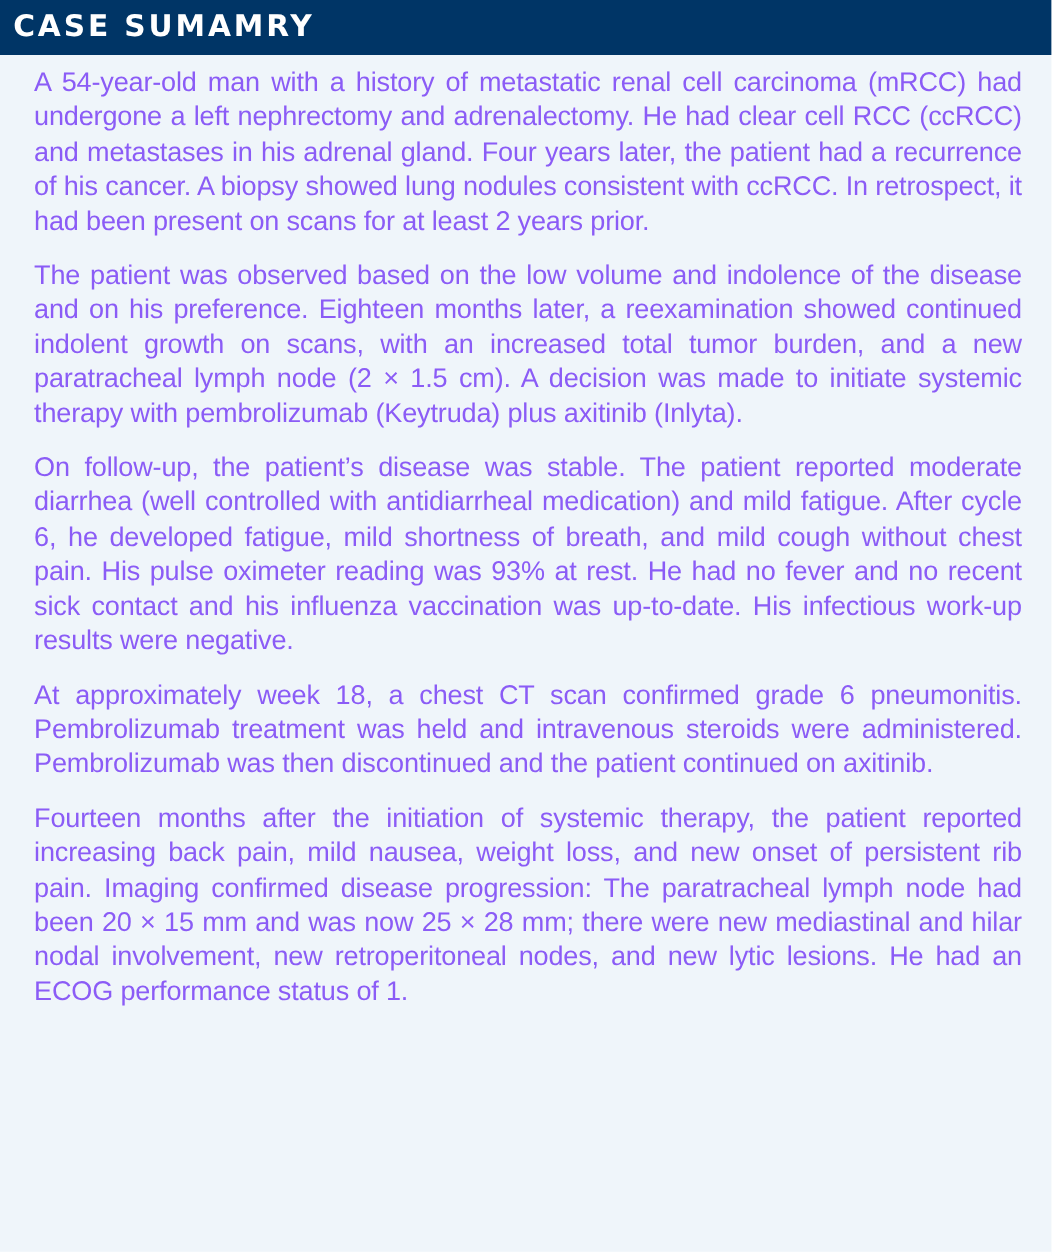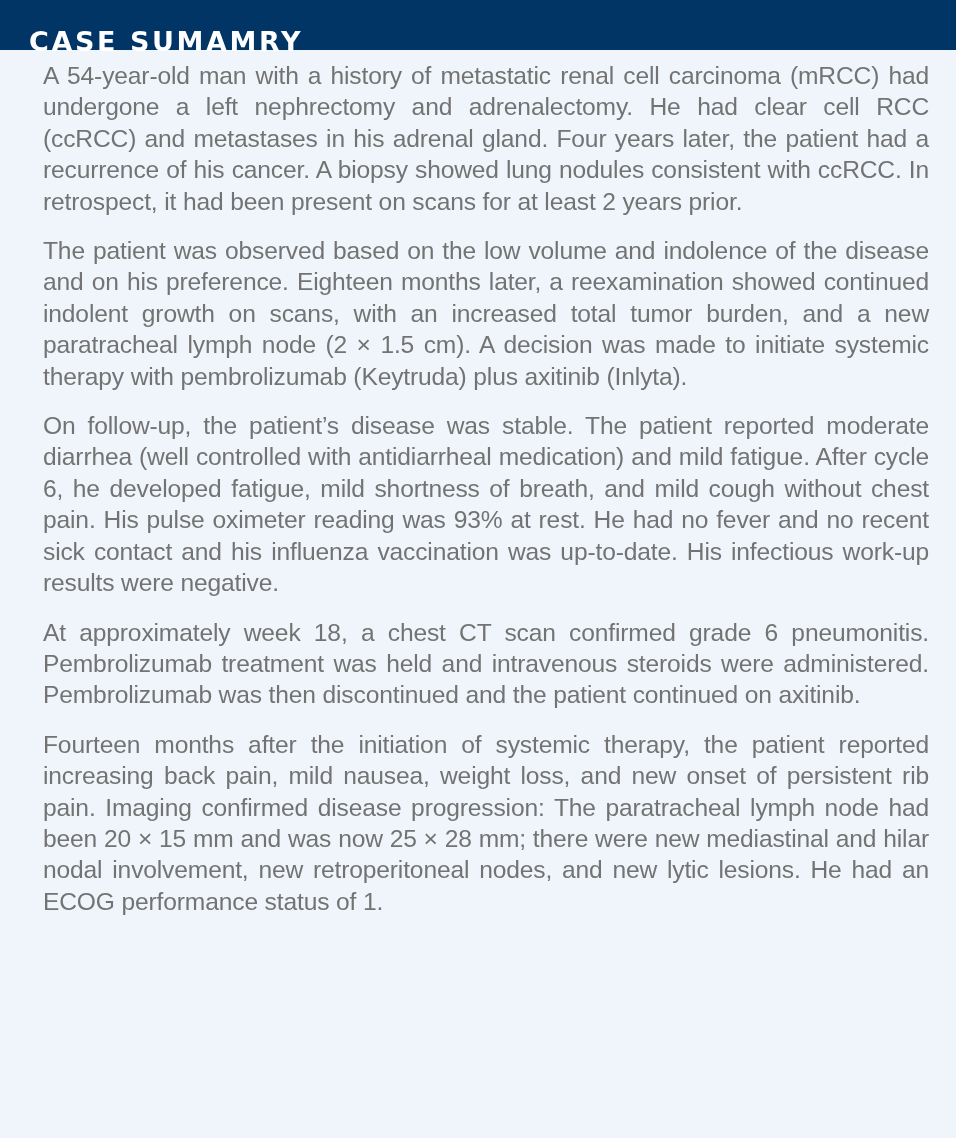--- a/index.html
+++ b/index.html
@@ -24,32 +24,32 @@
       box-sizing: border-box;
       padding: 9px 0 0 12px;
     }
     .case-title {
       color: #ffffff;
       font-family: "DejaVu Sans", sans-serif;
       font-weight: bold;
       font-size: 27px;
       letter-spacing: 2.6px;
       line-height: 32px;
-      margin: 17px;
+      margin: 0;
     }
     .case-body {
       padding: 10px 27px 0 27px;
     }
     .case-para {
       font-family: "Liberation Sans", sans-serif;
       font-size: 24.6px;
       line-height: 31.4px;
-      color: #737373;
+      color: #8b5cf6;
       text-align: justify;
-      margin: 0 0 18px 16px;
+      margin: 0 0 18px 4px;
       letter-spacing: -0.15px;
     }
   </style>
 </head>
 <body>
 
 <div class="case-box">
   <div class="case-header">
     <h1 class="case-title">CASE SUMAMRY</h1>
   </div>

